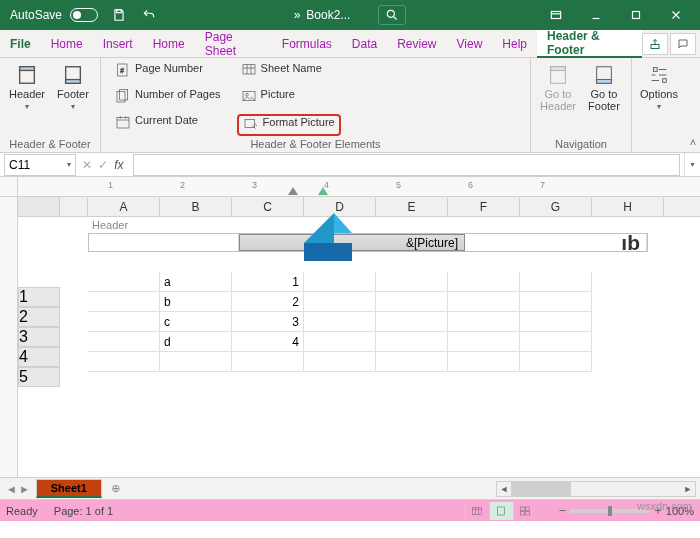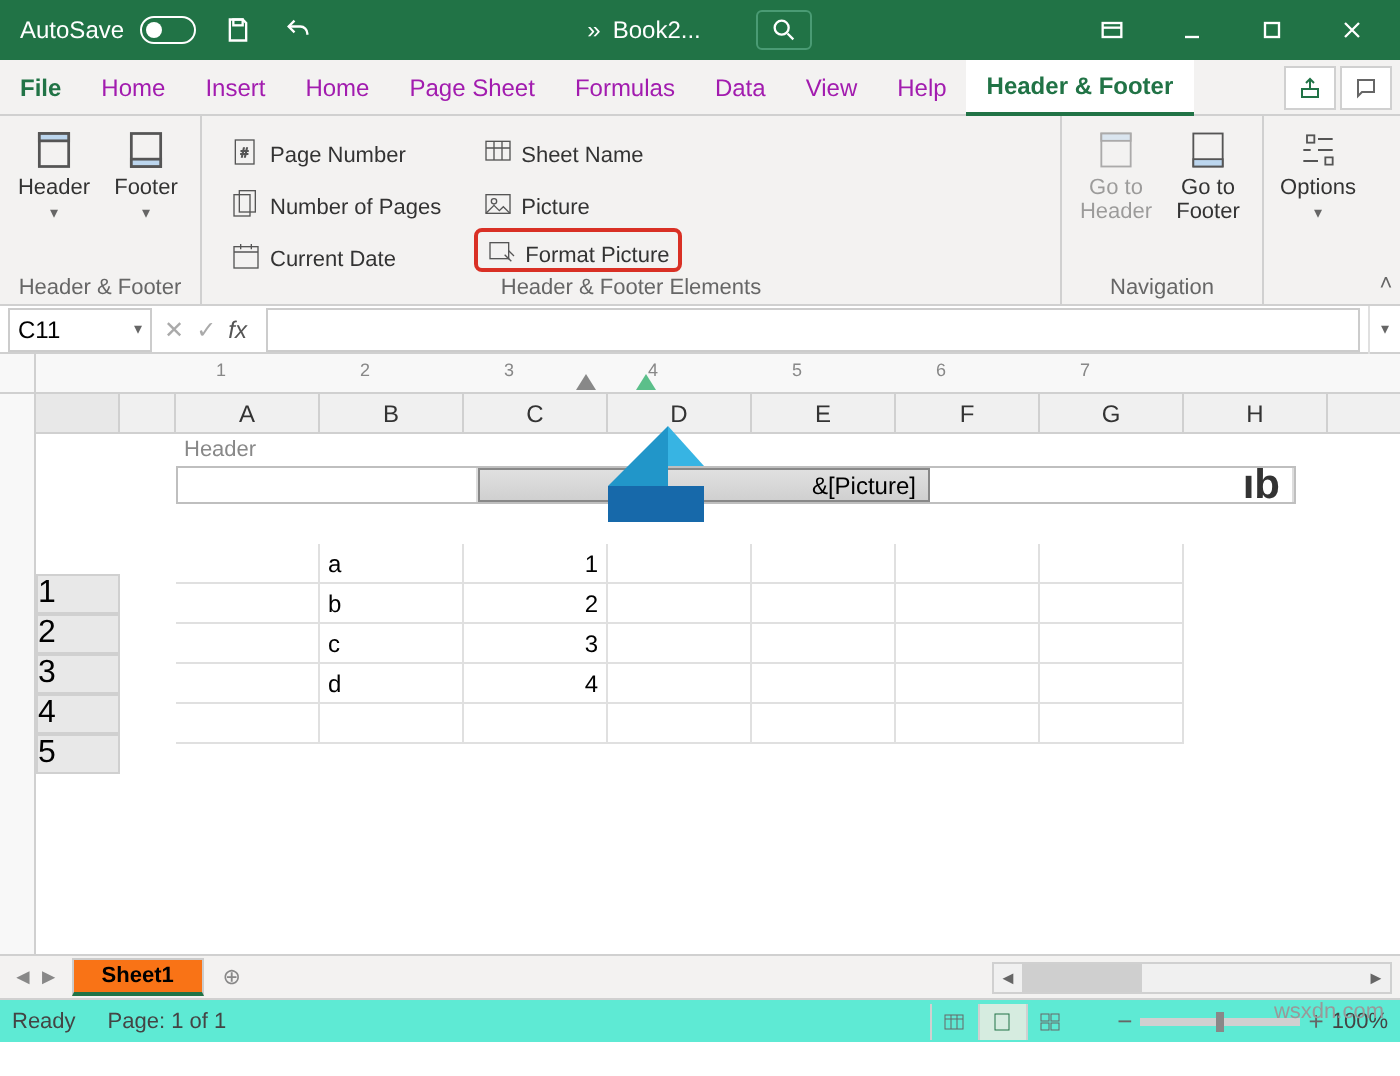--- a/index.html
+++ b/index.html
@@ -28,21 +28,21 @@
 .ribbon { background: #f3f2f1; height: 95px; display: flex; border-bottom: 1px solid #d0d0d0; font-size: 11px; color: #333; }
 .group { border-right: 1px solid #d0d0d0; display: flex; flex-direction: column; padding: 2px 4px 0 4px; }
 .group-content { flex: 1; display: flex; }
 .group-label { text-align: center; color: #666; font-size: 11px; padding: 2px 0; }
 .bigbtn { width: 46px; display: flex; flex-direction: column; align-items: center; justify-content: flex-start; padding-top: 4px; gap: 2px; cursor: pointer; }
 .bigbtn svg { width: 22px; height: 22px; }
 .bigbtn .lbl { font-size: 11px; text-align: center; }
 .bigbtn .arrow { font-size: 8px; color: #666; }
 .bigbtn.disabled { opacity: 0.45; }
 .col { display: flex; flex-direction: column; justify-content: flex-start; gap: 4px; padding: 2px 6px 0 6px; }
-.smallbtn { display: flex; align-items: flex-end; gap: 4px; height: 22px; padding: 0 4px; cursor: pointer; white-space: nowrap; }
+.smallbtn { display: flex; align-items: flex-start; gap: 4px; height: 22px; padding: 0 4px; cursor: pointer; white-space: nowrap; }
 .smallbtn svg, .smallbtn .icplaceholder { width: 16px; height: 16px; flex-shrink: 0; }
 .highlight { border: 2px solid #d93025; border-radius: 4px; }
 .collapse-caret { width: 14px; display: flex; align-items: flex-end; justify-content: center; padding-bottom: 4px; color: #666; }
 
 
 .fxbar { height: 24px; border-bottom: 1px solid #d0d0d0; display: flex; align-items: center; font-size: 12px; }
 .namebox { width: 72px; height: 22px; border: 1px solid #ccc; margin: 1px 0 1px 4px; display: flex; align-items: center; padding: 0 4px; }
 .namebox .dd { margin-left: auto; font-size: 8px; color: #666; }
 .fxbtns { display: flex; align-items: center; gap: 6px; padding: 0 6px; color: #aaa; }
 .fxinput { flex: 1; height: 22px; border: 1px solid #ccc; margin: 1px 4px; }
@@ -77,28 +77,28 @@
 .cells { position: absolute; top: 55px; left: 0; right: 0; }
 .row { display: flex; height: 20px; }
 .cell { width: 72px; border-right: 1px solid #e0e0e0; border-bottom: 1px solid #e0e0e0; padding: 0 4px; font-size: 12px; display: flex; align-items: center; }
 .cell.num { justify-content: flex-end; }
 
 .rowheaders-abs { position: absolute; left: 0; top: 90px; width: 42px; }
 
 
 .sheettabs { height: 22px; border-top: 1px solid #d0d0d0; display: flex; align-items: center; font-size: 11px; background: #f3f2f1; }
 .sheettabs .nav { display: flex; gap: 2px; padding: 0 6px; color: #888; }
-.sheettabs .stab { padding: 2px 14px; background: #f97316; border: 1px solid #ccc; border-bottom: 2px solid #217346; font-weight: 600; }
+.sheettabs .stab { padding: 2px 14px; background: #c2410c; border: 1px solid #ccc; border-bottom: 2px solid #217346; font-weight: 600; }
 .sheettabs .add { width: 20px; height: 20px; display: flex; align-items: center; justify-content: center; color: #888; margin-left: 4px; }
 .sheettabs .scroll { margin-left: auto; display: flex; align-items: center; width: 200px; height: 16px; background: #f0f0f0; border: 1px solid #d0d0d0; margin-right: 4px; }
 .sheettabs .scroll .thumb { width: 60px; height: 14px; background: #cfcfcf; }
 .sheettabs .scroll .arr { width: 14px; text-align: center; font-size: 9px; color: #666; }
 
 
-.status { height: 22px; background: #5eead4; border-top: 1px solid #d0d0d0; display: flex; align-items: center; font-size: 11px; color: #444; padding: 0 6px; gap: 16px; }
+.status { height: 22px; background: #f9a8d4; border-top: 1px solid #d0d0d0; display: flex; align-items: center; font-size: 11px; color: #444; padding: 0 6px; gap: 16px; }
 .status .views { margin-left: auto; display: flex; gap: 0; }
 .status .vbtn { width: 24px; height: 18px; display: flex; align-items: center; justify-content: center; border-left: 1px solid #d0d0d0; }
 .status .zoom { display: flex; align-items: center; gap: 4px; margin-left: 6px; }
 .status .slider { width: 80px; height: 4px; background: #d0d0d0; position: relative; }
 .status .slider .s-thumb { position: absolute; left: 38px; top: -3px; width: 4px; height: 10px; background: #888; }
 
 .watermark { position: absolute; right: 8px; bottom: 26px; font-size: 11px; color: #999; z-index: 10; }
 </style>
 </head>
 <body>
@@ -156,20 +156,21 @@
 </div>
 
 <div class="tabs">
   <div class="tab file">File</div>
   <div class="tab">Home</div>
   <div class="tab">Insert</div>
   <div class="tab">Home</div>
   <div class="tab">Page Sheet</div>
   <div class="tab">Formulas</div>
   <div class="tab">Data</div>
+  <div class="tab">Review</div>
   <div class="tab">View</div>
   <div class="tab">Help</div>
   <div class="tab active">Header &amp; Footer</div>
   <div class="end-btns">
     <div class="eb">
         <svg width="12" height="12" viewBox="0 0 24 24" fill="none" stroke="#217346" stroke-width="2">
           <path d="M12 3v10M8 7l4-4 4 4"></path>
           <rect x="4" y="13" width="16" height="8"></rect>
         </svg>
       </div>

